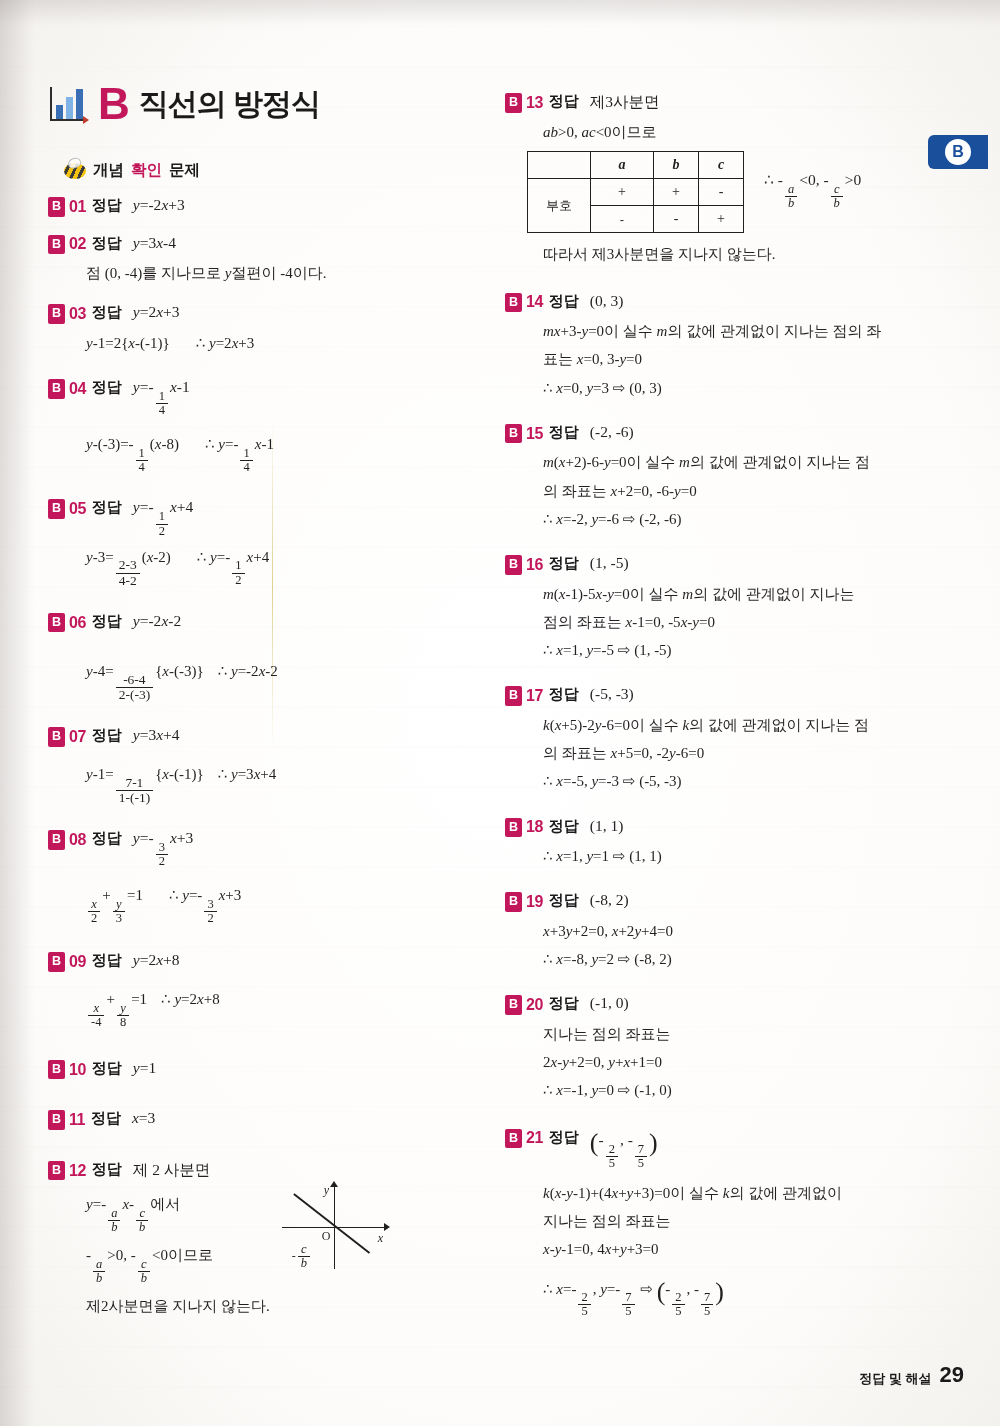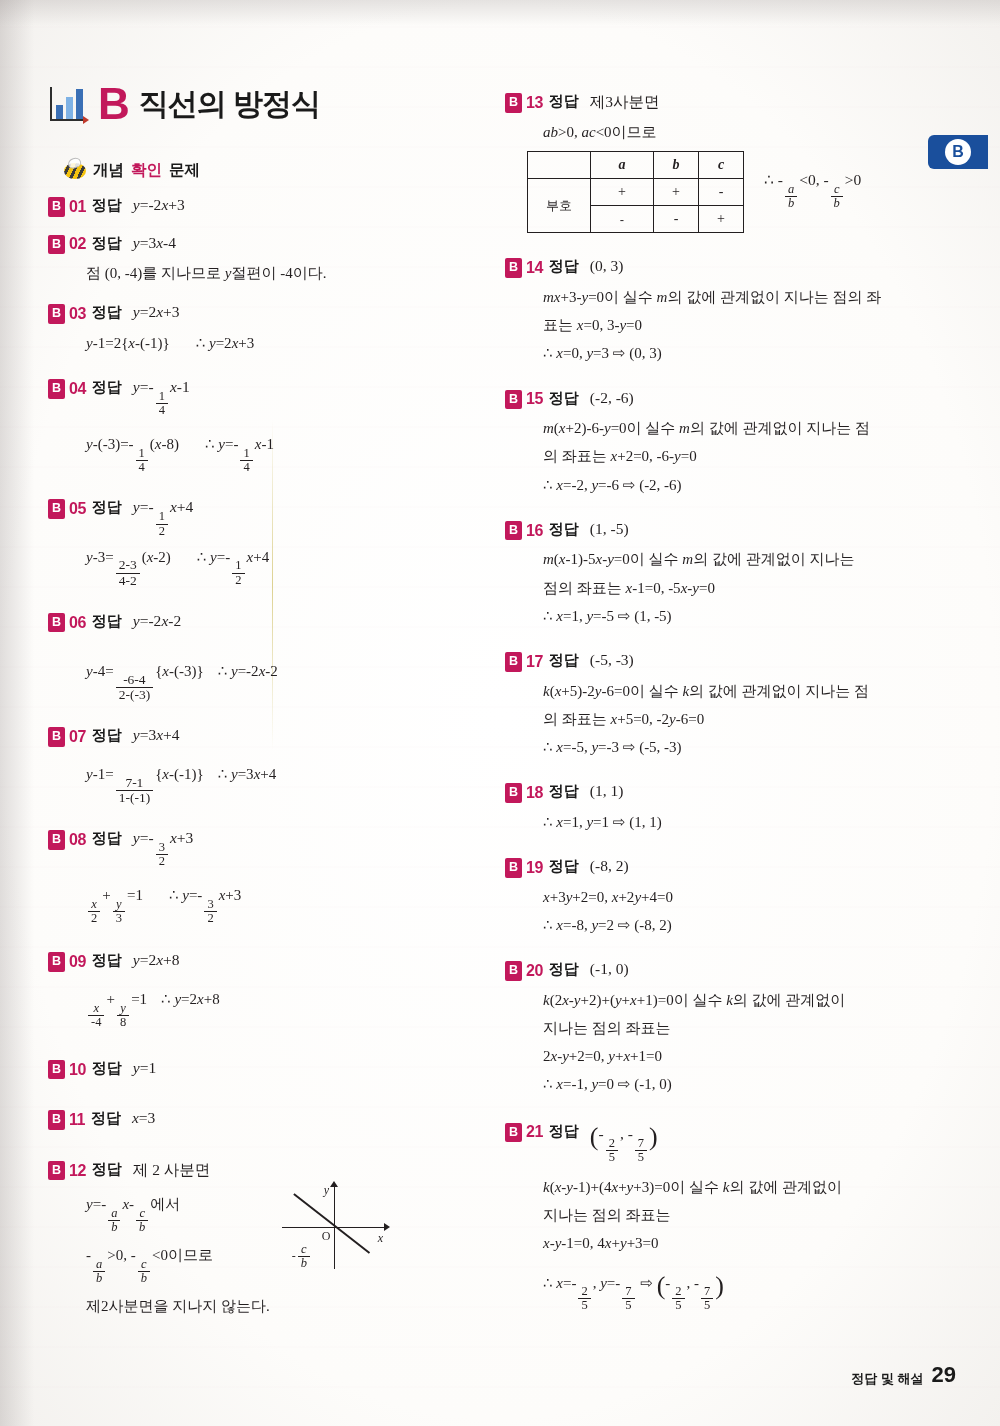--- a/index.html
+++ b/index.html
@@ -141,21 +141,21 @@
     display:flex;align-items:center;justify-content:center;
   }
   .tab-b .circle{
     width:26px;height:26px;border-radius:50%;background:#fff;
     display:flex;align-items:center;justify-content:center;
     font-family:"Liberation Sans",sans-serif;font-weight:bold;font-size:16px;color:#1a4f9c;
   }
 
   
   .footer{
-    position:absolute;right:44px;bottom:38px;display:flex;align-items:flex-end;gap:8px;
+    position:absolute;right:36px;bottom:38px;display:flex;align-items:flex-end;gap:8px;
   }
   .footer .txt{font-family:"Liberation Sans",sans-serif;font-weight:bold;font-size:13px;color:#1a1a1a;}
   .footer .pg{font-family:"Liberation Sans",sans-serif;font-weight:bold;font-size:22px;color:#1a1a1a;}
 </style>
 </head>
 <body>
 
 <div class="page">
   <div class="ghost"></div>
   <div class="edge-shadow"></div>
@@ -481,20 +481,23 @@
         <span class="math">
           ∴ -<span class="frac">
               <span class="n"><i>a</i></span>
               <span class="d"><i>b</i></span>
             </span>&lt;0, -<span class="frac">
               <span class="n"><i>c</i></span>
               <span class="d"><i>b</i></span>
             </span>&gt;0
         </span>
       </div>
+      <div class="work" style="margin-top:8px;">
+        <div class="row">따라서 제3사분면을 지나지 않는다.</div>
+      </div>
     </div>
 
     <div class="item" style="margin-top:24px;">
       <div class="line">
         <span class="tag">
           <span class="bx">B</span>
           <span class="num">14</span>
         </span>
         <span class="ans">정답</span>
         <span class="math">(0, 3)</span>
@@ -586,21 +589,20 @@
     <div class="item" style="margin-top:22px;">
       <div class="line">
         <span class="tag">
           <span class="bx">B</span>
           <span class="num">20</span>
         </span>
         <span class="ans">정답</span>
         <span class="math">(-1, 0)</span>
       </div>
       <div class="work">
-        <div class="row"><i>k</i>(2<i>x</i>-<i>y</i>+2)+(<i>y</i>+<i>x</i>+1)=0이 실수 <i>k</i>의 값에 관계없이</div>
         <div class="row">지나는 점의 좌표는</div>
         <div class="row">2<i>x</i>-<i>y</i>+2=0, <i>y</i>+<i>x</i>+1=0</div>
         <div class="row">∴ <i>x</i>=-1, <i>y</i>=0 ⇨ (-1, 0)</div>
       </div>
     </div>
 
     <div class="item" style="margin-top:24px;">
       <div class="line">
         <span class="tag">
           <span class="bx">B</span>

